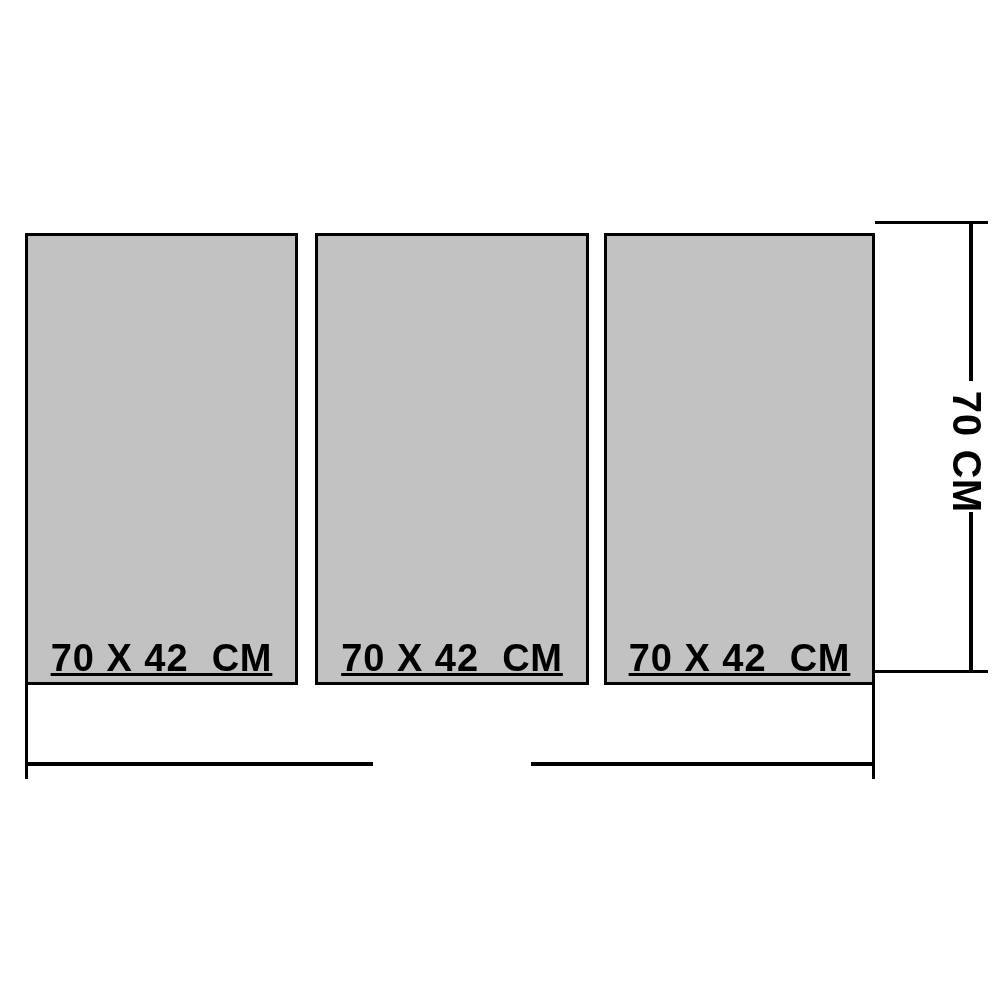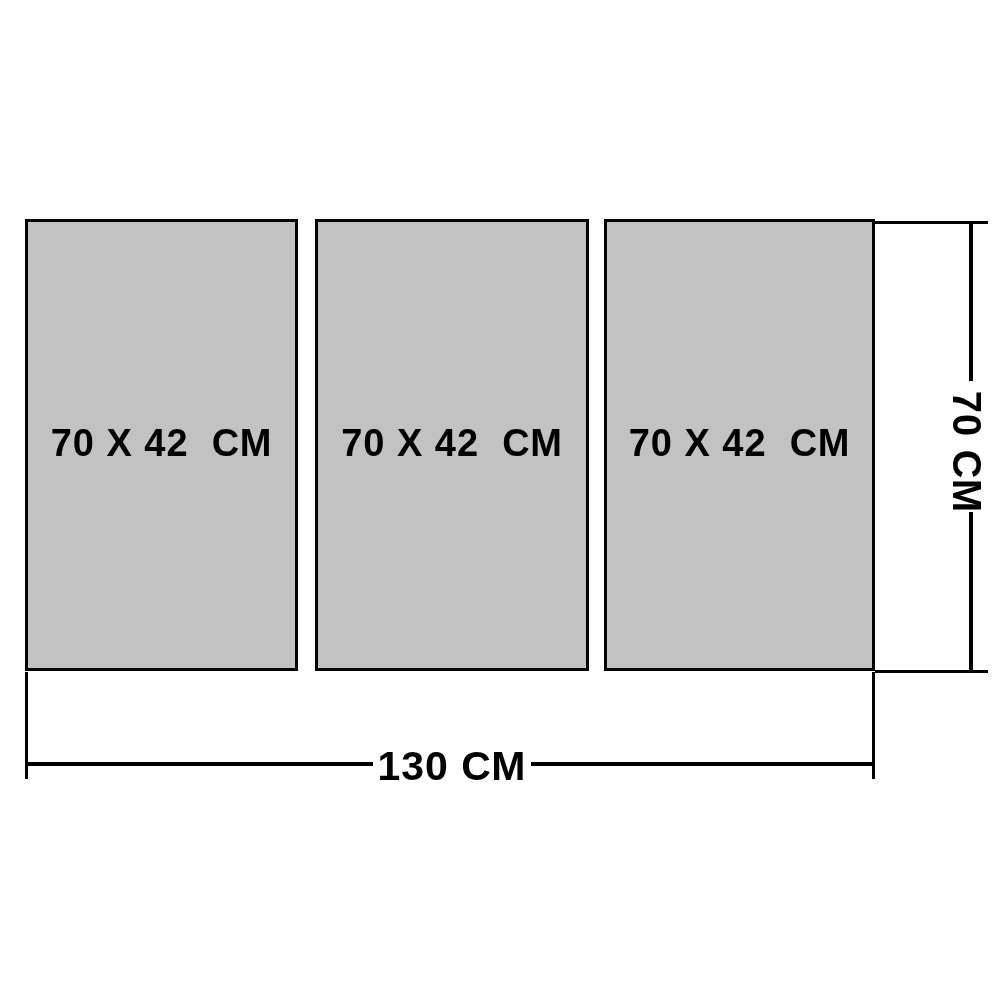--- a/index.html
+++ b/index.html
@@ -15,27 +15,28 @@
   }
   .canvas {
     position: relative;
     width: 1000px;
     height: 1000px;
     background: var(--background);
     overflow: hidden;
   }
   .panel {
     position: absolute;
-    top: 219px;
+    top: 233px;
     height: 452px;
     background: var(--panel-fill);
     border: 3px solid var(--line);
     display: flex;
-    align-items: center;
+    align-items: flex-end;
     justify-content: center;
+    text-decoration: underline;
   }
   .panel-1 { left: 25px;  width: 273px; }
   .panel-2 { left: 315px; width: 274px; }
   .panel-3 { left: 604px; width: 271px; }
   .panel-label {
     color: var(--text);
     font-size: 38px;
     font-weight: 700;
     letter-spacing: 1px;
     white-space: pre;
@@ -103,15 +104,14 @@
   <div class="line ext-right-vert"></div>
   <div class="line ext-top-horiz"></div>
   <div class="line ext-bottom-horiz"></div>
 
   <div class="line vdim-upper"></div>
   <div class="line vdim-lower"></div>
   <div class="height-label">70 СМ</div>
 
   <div class="line hdim-left"></div>
   <div class="line hdim-right"></div>
-  <div class="width-label">130 СМ</div>
 
 </div>
 
 </body></html>

